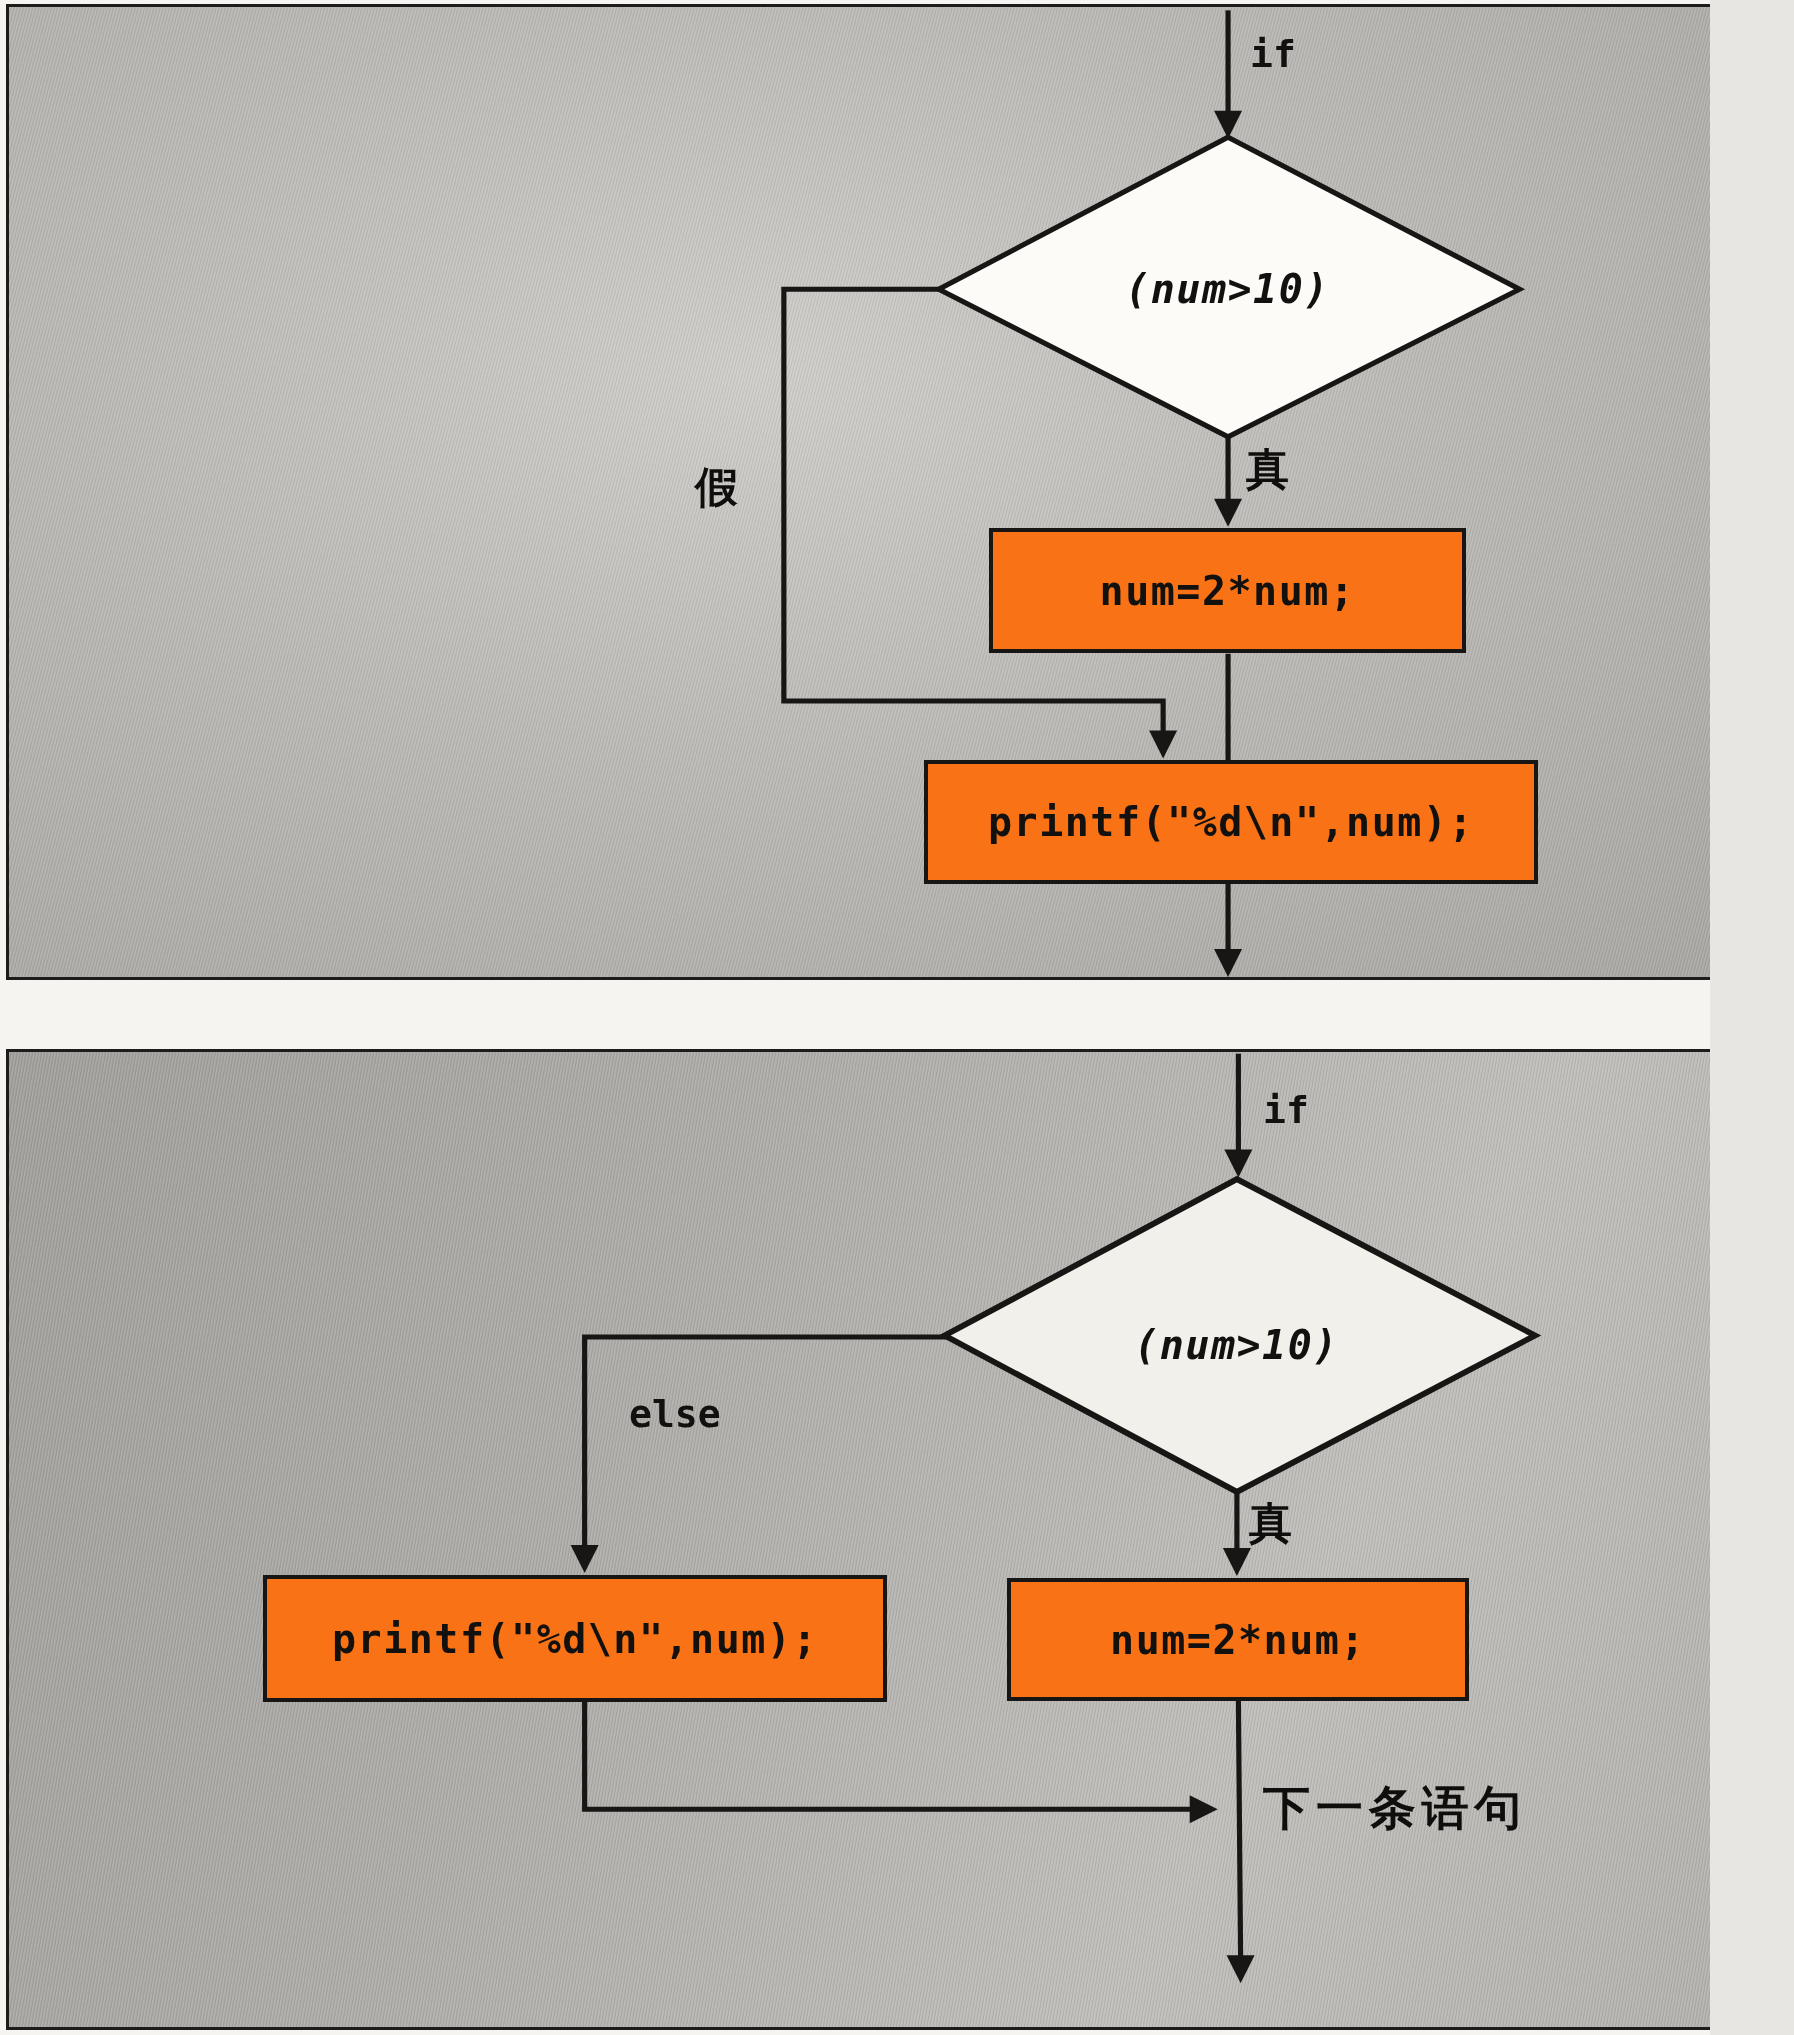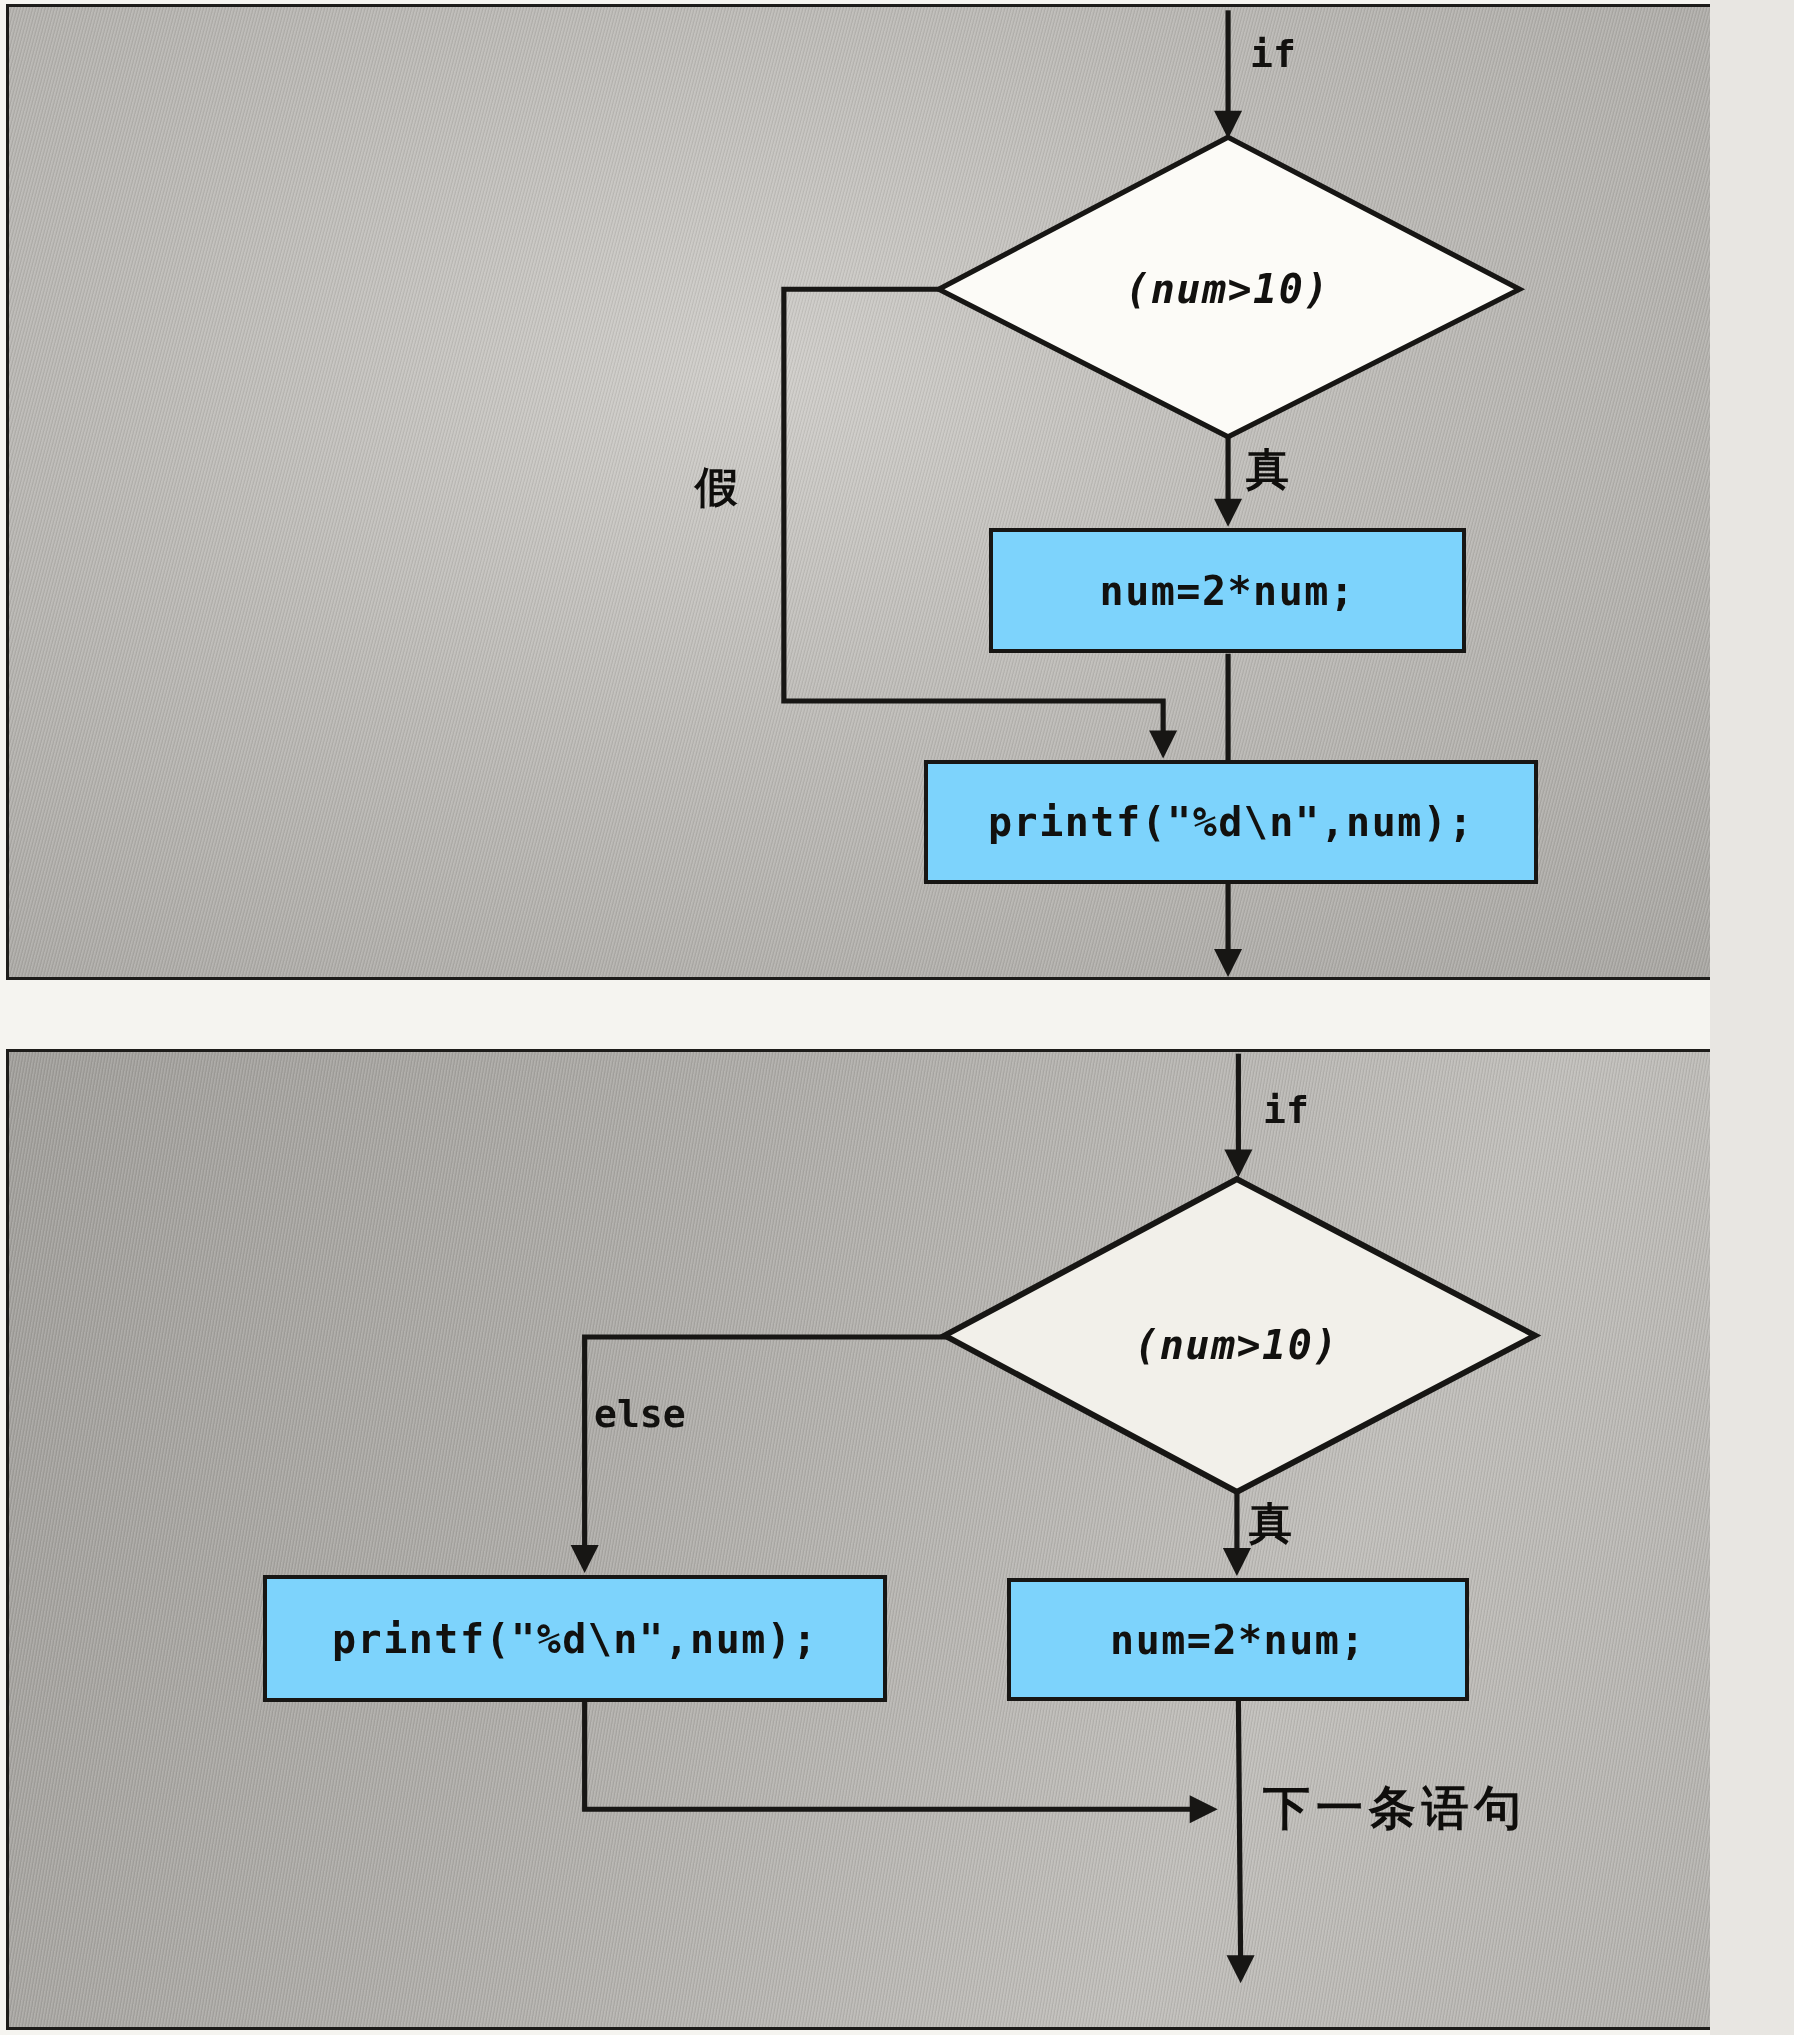--- a/index.html
+++ b/index.html
@@ -24,21 +24,21 @@
   #panel-bottom{
     left:5.9px;top:1049px;width:1783px;height:981px;
     background:
       repeating-linear-gradient(100deg, rgba(255,255,255,0.10) 0px, rgba(255,255,255,0.10) 0.7px, rgba(0,0,0,0) 1.5px, rgba(0,0,0,0.08) 2.2px, rgba(0,0,0,0) 3px),
       linear-gradient(115deg, #a19f9b 0%, #aeaca8 35%, #c0beba 70%, #b2b0ac 100%);
   }
   #lines{position:absolute;left:0;top:0;pointer-events:none;}
   .flow-box{
     position:absolute;
     box-sizing:border-box;
-    background:#7dd3fc;
+    background:#f97316;
     border:4.4px solid #171614;
     display:flex;align-items:center;justify-content:center;
     font-family:"DejaVu Sans Mono",monospace;
     font-weight:bold;
     font-size:40px;color:#12110f;
     letter-spacing:1.5px;
     white-space:pre;
   }
   .code-label{
     position:absolute;
@@ -124,21 +124,21 @@
   <div class="flow-box" style="left:989px;top:528px;width:477px;height:125px;">num=2*num;</div>
 
   <div class="flow-box" style="left:924px;top:760px;width:614px;height:124px;">printf("%d\n",num);</div>
 
   <div class="code-label" style="left:1263px;top:1088px;">if</div>
 
   <div class="cond-label" style="left:1052px;top:1322px;width:369px;">(num&gt;10)</div>
 
   <div class="cjk-label" style="left:1249px;top:1495px;">真</div>
 
-  <div class="code-label" style="left:594px;top:1392px;">else</div>
+  <div class="code-label" style="left:629px;top:1392px;">else</div>
 
   <div class="flow-box" style="left:263px;top:1575px;width:624px;height:127px;">printf("%d\n",num);</div>
 
   <div class="flow-box" style="left:1007px;top:1578px;width:462px;height:123px;">num=2*num;</div>
 
   <div class="cjk-label" id="next-label" style="left:1263px;top:1777px;">下一条语句</div>
 
 </div>
 
 

